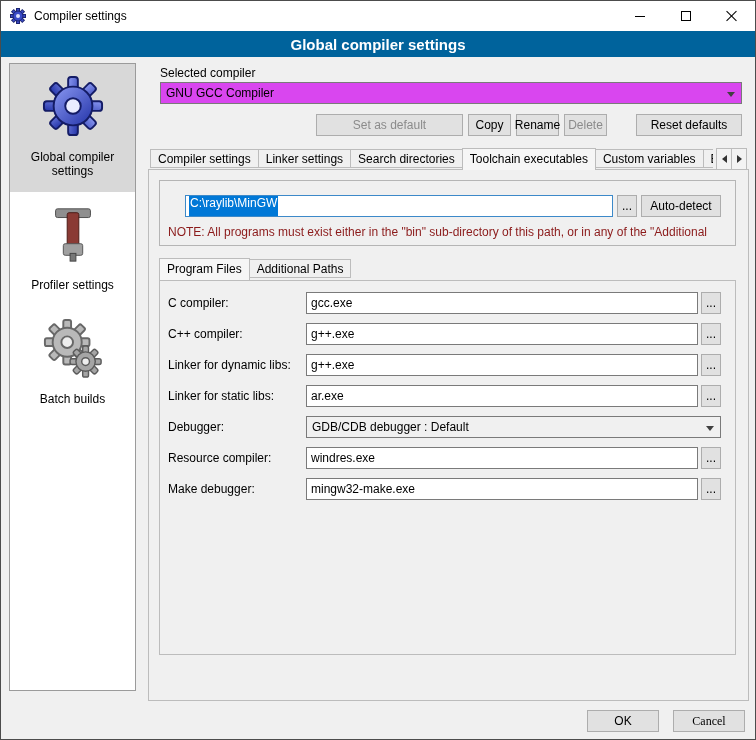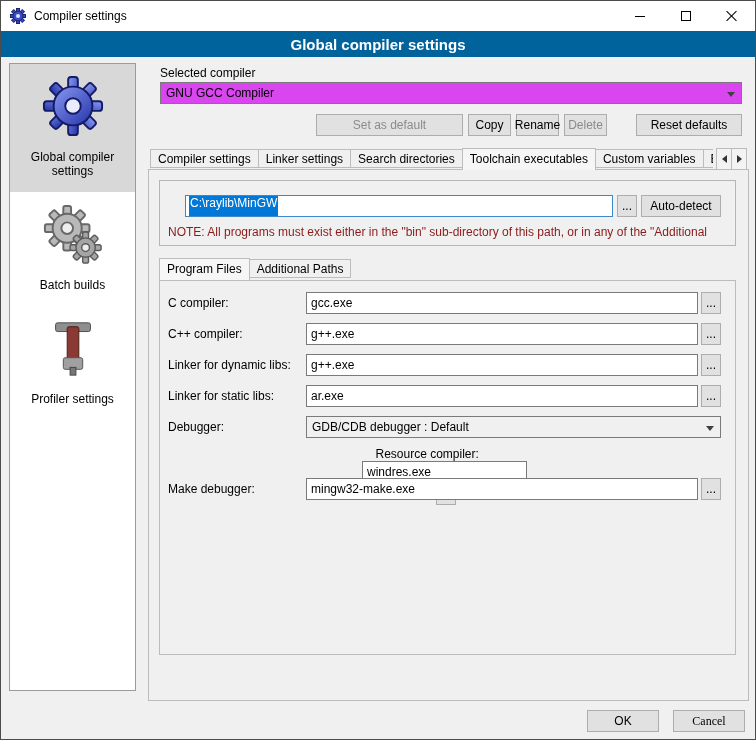--- a/index.html
+++ b/index.html
@@ -73,21 +73,21 @@
 
   
   .subtabs { position:absolute; top:88px; left:10px; right:60px; height:22px; display:flex; align-items:flex-end; overflow:hidden; }
   .inner-panel { position:absolute; top:110px; left:10px; right:12px; height:375px; border:1px solid #bcbcbc; background:#f0f0f0; }
 
   .form-row { position:absolute; left:8px; right:14px; height:22px; display:flex; align-items:center; }
   .form-label { width:138px; flex:0 0 auto; }
   .text-input { flex:1; height:22px; border:1px solid #7a7a7a; background:#fff; padding:8px 4px; font:inherit; min-width:0; }
   .form-row .browse-btn { margin-left:3px; height:22px; }
   .form-combo { flex:1; }
-  .r0{top:11px;} .r1{top:42px;} .r2{top:73px;} .r3{top:104px;} .r4{top:135px;} .r5{top:166px;flex-direction:column;} .r6{top:197px;}
+  .r0{top:11px;} .r1{top:42px;} .r2{top:73px;} .r3{top:104px;} .r4{top:135px;} .r5{top:166px;} .r6{top:197px;}
 
   
   .ok-btn { position:absolute; left:586px; top:709px; width:72px; }
   .cancel-btn { position:absolute; left:672px; top:709px; width:72px;font-family:Liberation Serif, serif; }
 </style>
 </head>
 <body>
 
 <div class="titlebar">
   <svg class="title-icon" viewBox="0 0 16 16">
@@ -139,20 +139,30 @@
           <circle r="20"></circle>
         </g>
         <circle r="8" fill="#e9ecff" stroke="#141c66" stroke-width="2"></circle>
       </g>
     </svg>
     <span class="side-label">Global compiler settings</span>
   </div>
 
   <div class="side-item">
     <svg class="side-icon" viewBox="0 0 64 64">
+      <rect x="14" y="6" width="36" height="9" rx="2" fill="#8f8f8f" stroke="#4d4d4d"></rect>
+      <rect x="26" y="10" width="12" height="34" rx="2" fill="#8a3a34" stroke="#491a15"></rect>
+      <rect x="22" y="42" width="20" height="12" rx="2" fill="#a0a0a0" stroke="#555"></rect>
+      <rect x="29" y="52" width="6" height="8" fill="#777" stroke="#444"></rect>
+    </svg>
+    <span class="side-label">Profiler settings</span>
+  </div>
+
+  <div class="side-item">
+    <svg class="side-icon" viewBox="0 0 64 64">
       <g transform="translate(26,26)">
         <g fill="#b9b9b9" stroke="#686868" stroke-width="2">
           <rect x="-4" y="-23" width="8" height="46" rx="2"></rect>
           <rect x="-4" y="-23" width="8" height="46" rx="2" transform="rotate(45)"></rect>
           <rect x="-4" y="-23" width="8" height="46" rx="2" transform="rotate(90)"></rect>
           <rect x="-4" y="-23" width="8" height="46" rx="2" transform="rotate(135)"></rect>
           <circle r="15"></circle>
         </g>
         <circle r="6" fill="#eee" stroke="#686868" stroke-width="2"></circle>
       </g>
@@ -162,30 +172,20 @@
           <rect x="-3" y="-16" width="6" height="32" rx="2" transform="rotate(45)"></rect>
           <rect x="-3" y="-16" width="6" height="32" rx="2" transform="rotate(90)"></rect>
           <rect x="-3" y="-16" width="6" height="32" rx="2" transform="rotate(135)"></rect>
           <circle r="10"></circle>
         </g>
         <circle r="4" fill="#eee" stroke="#5c5c5c" stroke-width="1.5"></circle>
       </g>
     </svg>
     <span class="side-label">Batch builds</span>
   </div>
-
-  <div class="side-item">
-    <svg class="side-icon" viewBox="0 0 64 64">
-      <rect x="14" y="6" width="36" height="9" rx="2" fill="#8f8f8f" stroke="#4d4d4d"></rect>
-      <rect x="26" y="10" width="12" height="34" rx="2" fill="#8a3a34" stroke="#491a15"></rect>
-      <rect x="22" y="42" width="20" height="12" rx="2" fill="#a0a0a0" stroke="#555"></rect>
-      <rect x="29" y="52" width="6" height="8" fill="#777" stroke="#444"></rect>
-    </svg>
-    <span class="side-label">Profiler settings</span>
-  </div>
 </div>
 
 <div class="main">
 
   <span class="sel-label">Selected compiler</span>
 
   <div class="combo combo-main">
     <span>GNU GCC Compiler</span>
     <span class="combo-arrow"></span>
   </div>

